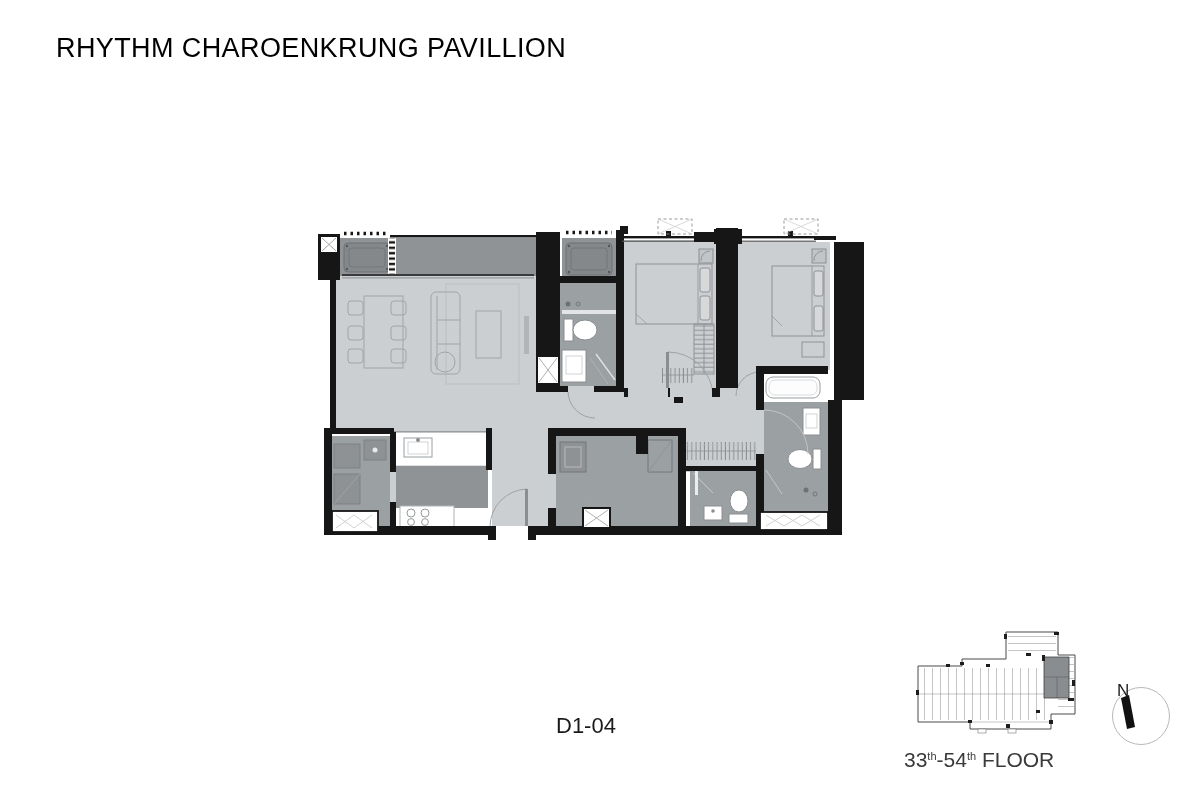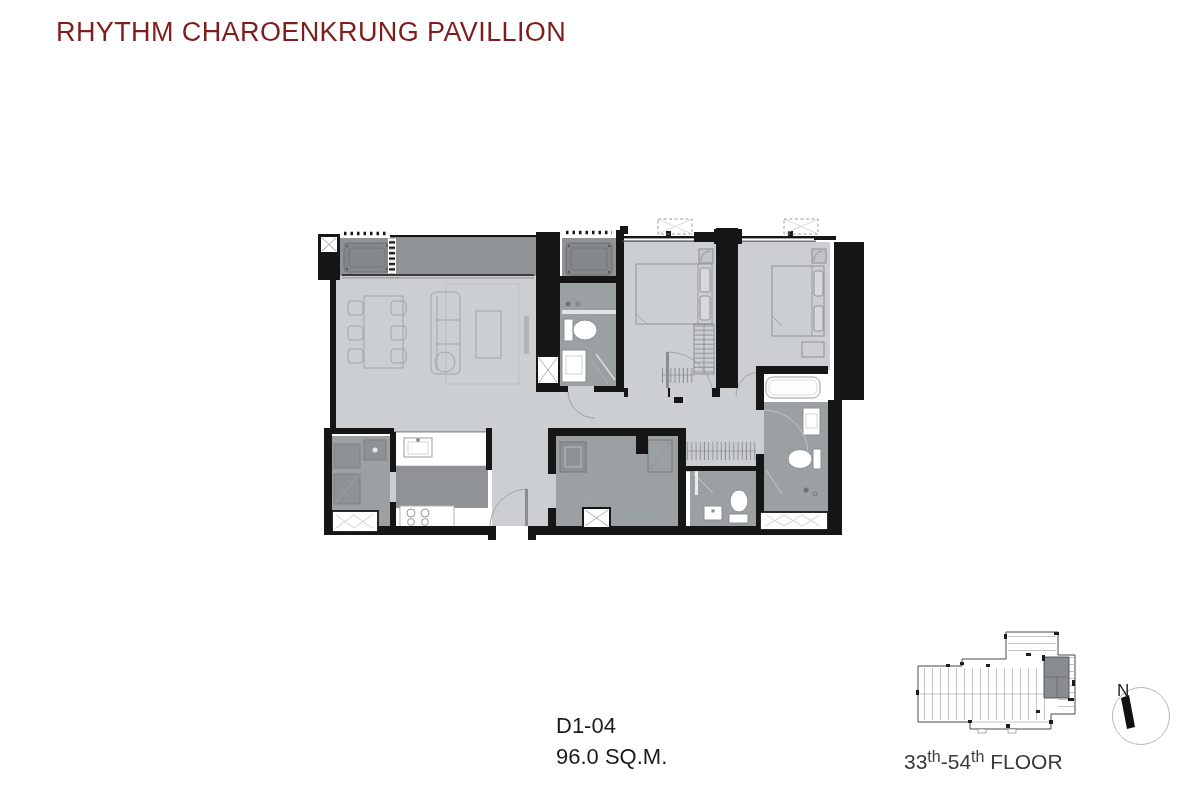--- a/index.html
+++ b/index.html
@@ -1,29 +1,29 @@
 <!DOCTYPE html>
 <html><head>
 <meta charset="utf-8">
 <style>
   html,body{margin:0;padding:0;background:#e9e9e9;}
   #stage{
     position:relative;width:1200px;height:800px;background:#ffffff;
     font-family:"Liberation Sans", sans-serif;overflow:hidden;margin:0 auto;
   }
   #title{
-    position:absolute;left:56px;top:17px;font-size:27px;letter-spacing:.4px;
-    color:#7f1d1d;font-weight:400;white-space:nowrap;
+    position:absolute;left:56px;top:33px;font-size:27px;letter-spacing:.4px;
+    color:#000000;font-weight:400;white-space:nowrap;
   }
   #plan{position:absolute;left:316px;top:218px;}
   #unitlabel{position:absolute;left:556px;top:710px;color:#1a1a1a;font-size:22px;line-height:31px;}
   #keyplan{position:absolute;left:908px;top:622px;}
   #north{position:absolute;left:1103px;top:677px;}
   #floorlabel{position:absolute;left:904px;top:748px;font-size:21px;color:#3a3a3a;white-space:nowrap;}
-  #floorlabel .sup{font-size:16px;vertical-align:7px;}
+  #floorlabel .sup{font-size:11px;vertical-align:7px;}
 </style>
 </head>
 <body>
 
 <div id="stage">
 
   <div id="title">RHYTHM CHAROENKRUNG PAVILLION</div>
 
   <svg id="plan" width="552" height="336" viewBox="0 0 552 336" shape-rendering="auto">
     <defs>
@@ -264,21 +264,20 @@
       <path d="M6 20 L20 33 M20 20 L6 33" stroke="#9a9da0" stroke-width="0.9" fill="none"></path>
       <rect x="342" y="1" width="34" height="15" fill="none" stroke="#8b8e91" stroke-width="0.9" stroke-dasharray="3 2.5"></rect>
       <path d="M342 1 L376 16 M376 1 L342 16" stroke="#c5c8ca" stroke-width="0.7" fill="none"></path>
       <rect x="468" y="1" width="34" height="15" fill="none" stroke="#8b8e91" stroke-width="0.9" stroke-dasharray="3 2.5"></rect>
       <path d="M468 1 L502 16 M502 1 L468 16" stroke="#c5c8ca" stroke-width="0.7" fill="none"></path>
     </g>
   </svg>
 
   <div id="unitlabel">
     <div>D1-04</div>
-    <div>96.0 SQ.M.</div>
   </div>
 
   <svg id="keyplan" width="180" height="118" viewBox="0 0 180 118">
     <defs>
       <pattern id="unitV" width="8" height="60" patternUnits="userSpaceOnUse">
         <line x1="0.5" y1="0" x2="0.5" y2="60" stroke="#8b8b8b" stroke-width="0.5"></line>
       </pattern>
       <pattern id="unitH" width="60" height="7" patternUnits="userSpaceOnUse">
         <line x1="0" y1="0.5" x2="60" y2="0.5" stroke="#8b8b8b" stroke-width="0.5"></line>
       </pattern>

